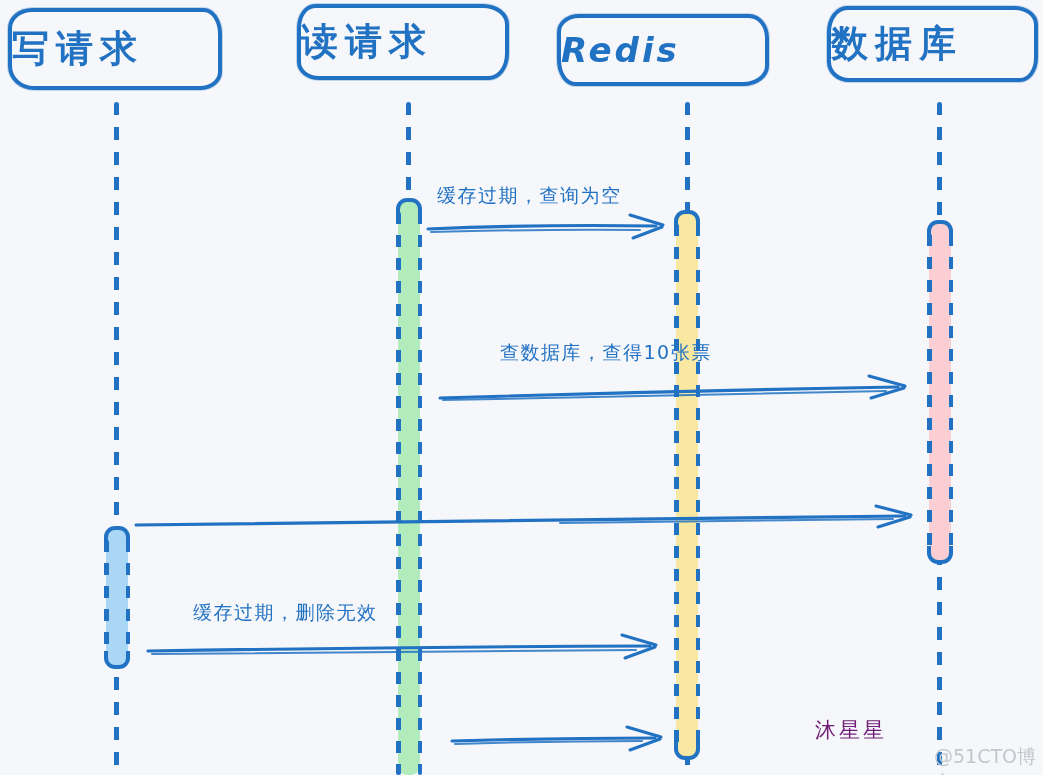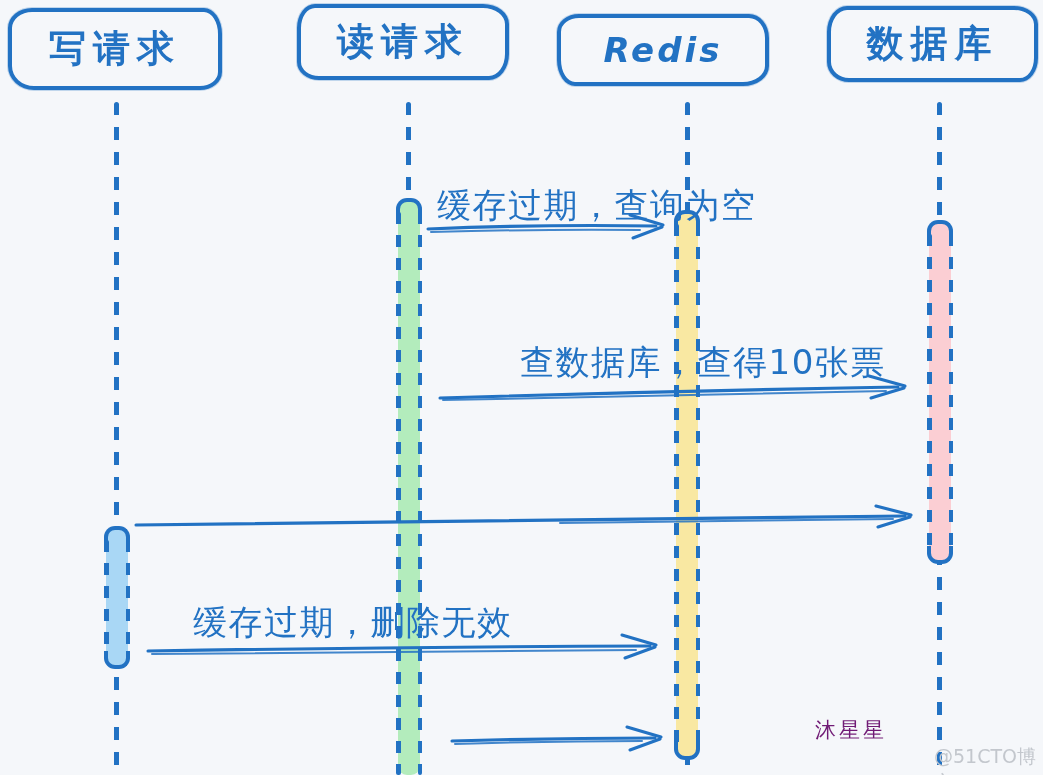--- a/index.html
+++ b/index.html
@@ -7,21 +7,21 @@
     --bg:#f5f7fa;
   }
   html,body{margin:0;padding:0;}
   body{background:#e9ebee;font-family:"DejaVu Sans",sans-serif;}
   .canvas{
     position:relative;width:1043px;height:775px;background:var(--bg);
     overflow:hidden;margin:0 auto;
   }
   
   .actor{
-    position:absolute;display:flex;align-items:center;justify-content:center;
+    position:absolute;display:flex;align-items:center;
     border:4px solid var(--stroke);color:var(--stroke);
     font-size:37px;font-weight:600;letter-spacing:7px;
     background:var(--bg);z-index:5;
     box-shadow:0 0 0 1px rgba(34,114,195,.25);
   }
   .actor.r1{border-radius:24px 18px 22px 26px / 20px 26px 18px 24px;}
   .actor.r2{border-radius:18px 26px 20px 22px / 24px 20px 26px 18px;}
   .actor.r3{border-radius:22px 20px 26px 18px / 18px 24px 20px 26px;}
   .actor.r4{border-radius:20px 24px 18px 22px / 26px 18px 24px 20px;}
   #actor-write   {left:8px;  top:8px;  width:206px;height:74px;}
@@ -49,21 +49,21 @@
   #bar-redis   {left:676px;top:212px;height:546px;background:#f9e8a2;}
   #bar-database{left:929px;top:222px;height:340px;background:#fbced3;}
   #bar-write   {left:106px;top:528px;height:139px;background:#a9d7f5;}
   
   svg.arrows{position:absolute;left:0;top:0;z-index:3;pointer-events:none;}
   svg.arrows path{stroke:var(--stroke);fill:none;stroke-linecap:round;stroke-linejoin:round;}
   .main{stroke-width:3.1px;}
   .ghost{stroke-width:2px;opacity:.85;}
   
   .msg{
-    position:absolute;color:var(--stroke);font-size:34px;font-weight:500;
+    position:absolute;color:var(--stroke);font-size:19px;font-weight:500;
     letter-spacing:1.5px;white-space:nowrap;z-index:4;
   }
   
   .wm-author{
     position:absolute;left:815px;top:716px;color:#701a75;font-size:21px;
     letter-spacing:3px;z-index:4;
   }
   .wm-site{
     position:absolute;left:934px;top:744px;color:#c3c7cd;font-size:19px;z-index:4;
   }
@@ -142,19 +142,19 @@
     </g>
 
     <g>
       <path class="main" d="M452,741 Q555,738 655,738"></path>
       <path class="ghost" d="M455,744 Q555,741 642,741"></path>
       <path class="main" d="M661,737 L627,727 M660,739 L630,750"></path>
     </g>
   </svg>
 
   <div class="msg" style="left:437px;top:183px;">缓存过期，查询为空</div>
-  <div class="msg" style="left:520px;top:340px;">查数据库，查得10张票</div>
+  <div class="msg" style="left:500px;top:340px;">查数据库，查得10张票</div>
   <div class="msg" style="left:193px;top:600px;">缓存过期，删除无效</div>
 
   <div class="wm-author">沐星星</div>
   <div class="wm-site">@51CTO博客</div>
 
 </div>
 
 </body></html>

